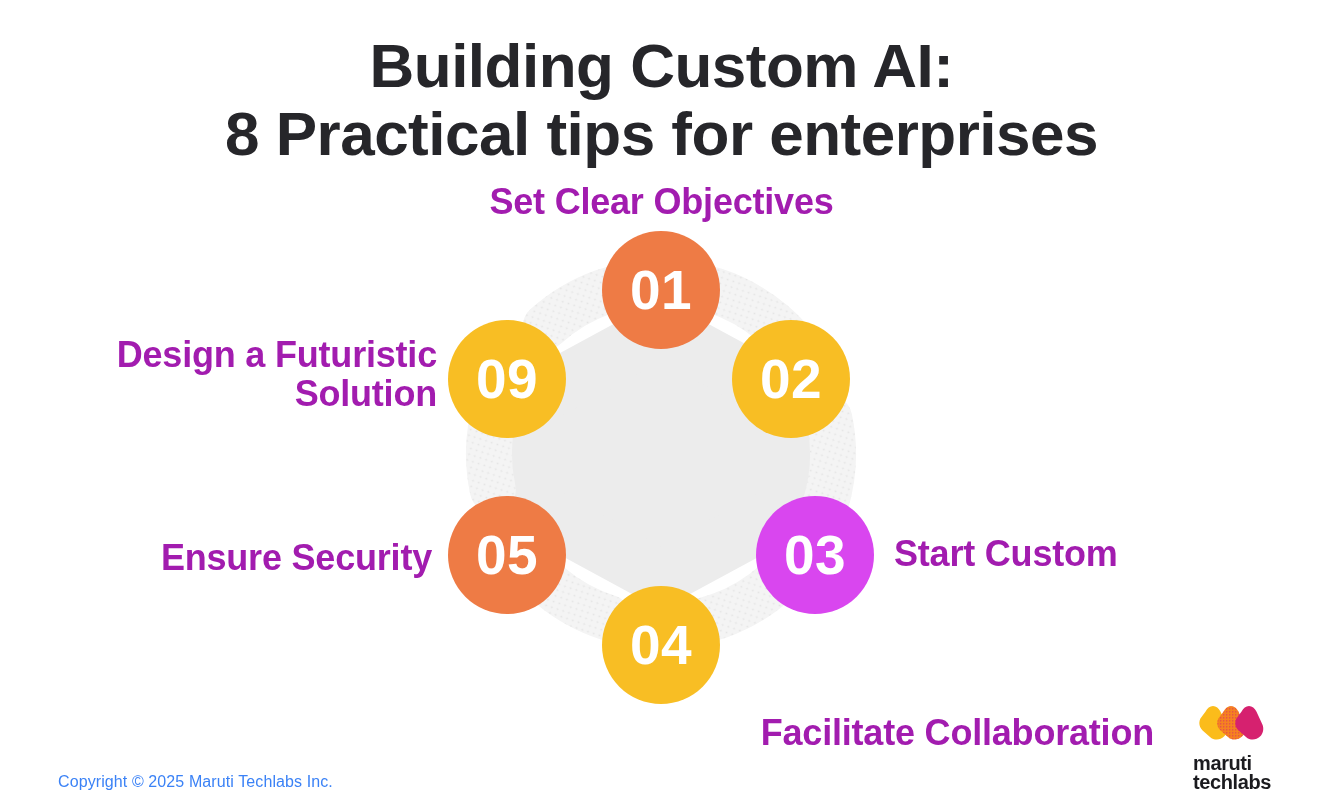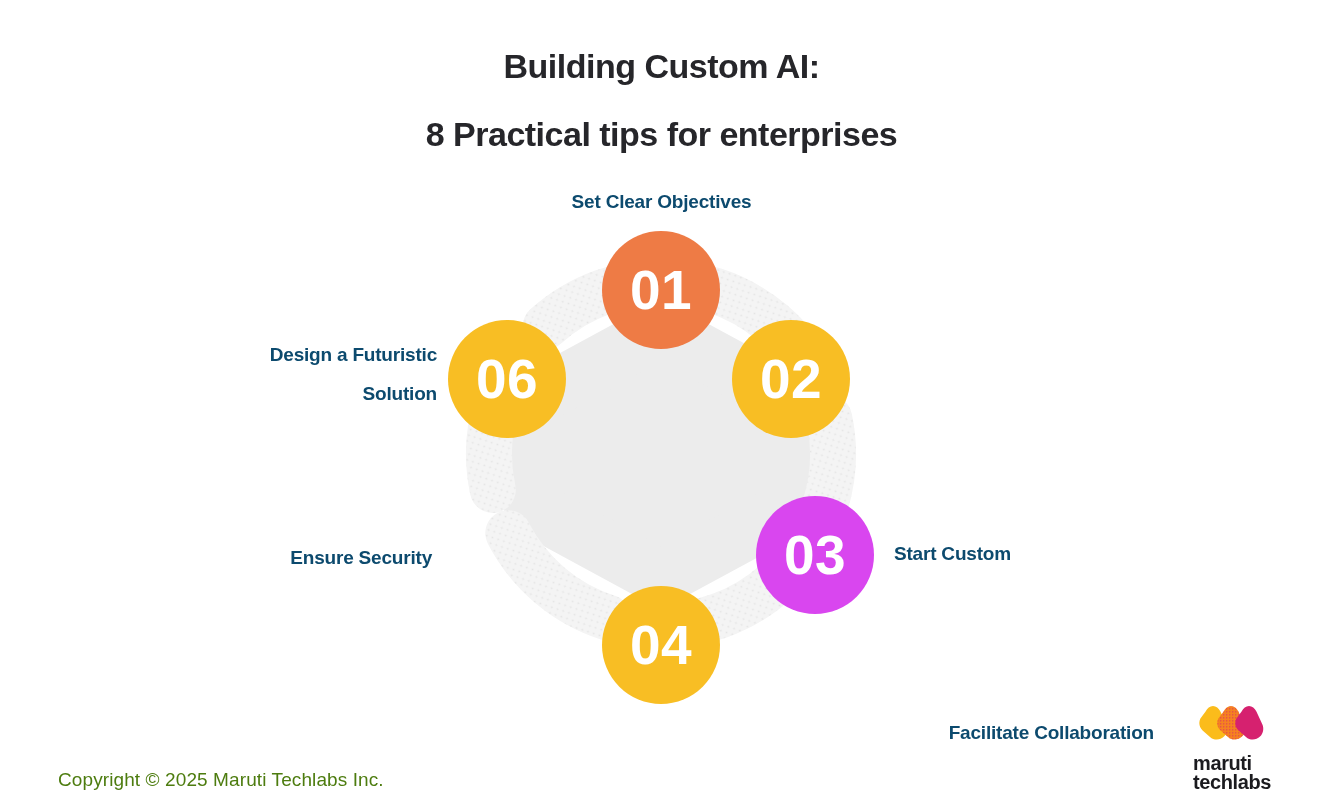--- a/index.html
+++ b/index.html
@@ -23,21 +23,21 @@
 
   
   .title-block {
     position: absolute;
     top: 32px;
     left: 0;
     width: 1323px;
     text-align: center;
   }
   .title-line {
-    font-size: 34px;
+    font-size: 62px;
     font-weight: 700;
     color: #26262a;
     letter-spacing: -0.5px;
     line-height: 68px;
     white-space: nowrap;
   }
 
   
   .diagram {
     position: absolute;
@@ -68,23 +68,23 @@
   .node-01 { left: 602px; top: 231px; }
   .node-02 { left: 732px; top: 320px; }
   .node-03 { left: 756px; top: 496px; }
   .node-04 { left: 602px; top: 586px; }
   .node-05 { left: 448px; top: 496px; }
   .node-06 { left: 448px; top: 320px; }
 
   
   .label {
     position: absolute;
-    font-size: 19px;
-    font-weight: 700;
-    color: #0c4a6e;
+    font-size: 36px;
+    font-weight: 700;
+    color: #a21caf;
     line-height: 39px;
     letter-spacing: -0.2px;
     white-space: pre-line;
   }
   .label-01 {
     left: 0; top: 182px; width: 1323px;
     text-align: center;
   }
   .label-02 {
     left: 886px; top: 358px; text-align: left;
@@ -100,22 +100,22 @@
   }
   .label-06 {
     right: 886px; top: 335px; text-align: right;
   }
 
   
   .copyright {
     position: absolute;
     left: 58px;
     bottom: 18px;
-    font-size: 19px;
-    color: #4d7c0f;
+    font-size: 16px;
+    color: #3b82f6;
     font-weight: 400;
     letter-spacing: 0.1px;
   }
 
   .logo {
     position: absolute;
     right: 52px;
     bottom: 17px;
     display: flex;
     align-items: center;
@@ -172,22 +172,25 @@
   </div>
   <div class="node node-02" style="background:#F8BE24">
     <span>02</span>
   </div>
   <div class="node node-03" style="background:#d946ef">
     <span>03</span>
   </div>
   <div class="node node-04" style="background:#F8BE24">
     <span>04</span>
   </div>
+  <div class="node node-05" style="background:#EE7B45">
+    <span>05</span>
+  </div>
   <div class="node node-06" style="background:#F8BE24">
-    <span>06</span>
+    <span>09</span>
   </div>
 
   <div class="label label-01">Set Clear Objectives</div>
   <div class="label label-03">Start Custom</div>
   <div class="label label-04">Facilitate Collaboration</div>
   <div class="label label-05">Ensure Security</div>
   <div class="label label-06">Design a Futuristic
 Solution</div>
 
   <div class="copyright">Copyright © 2025 Maruti Techlabs Inc.</div>

